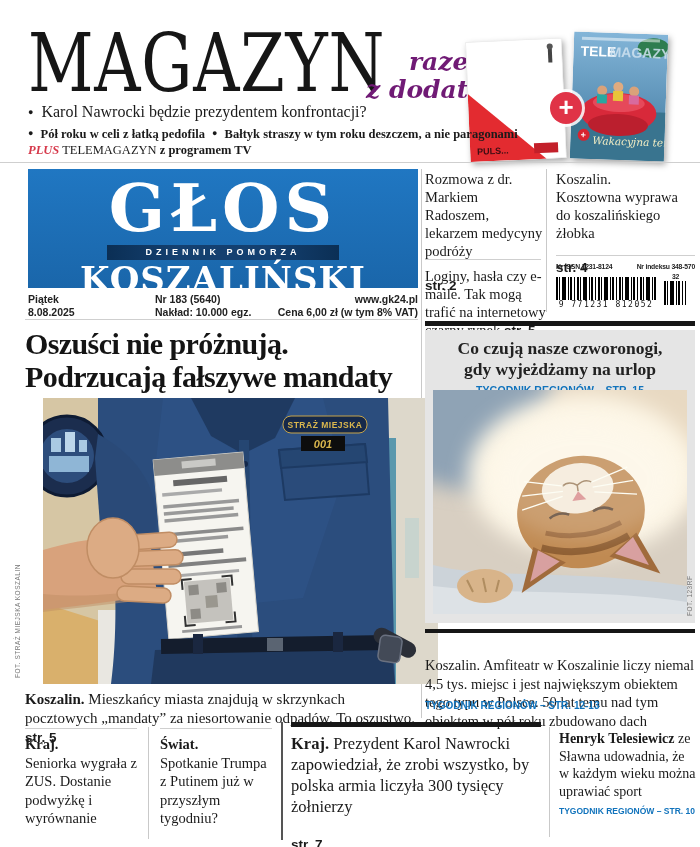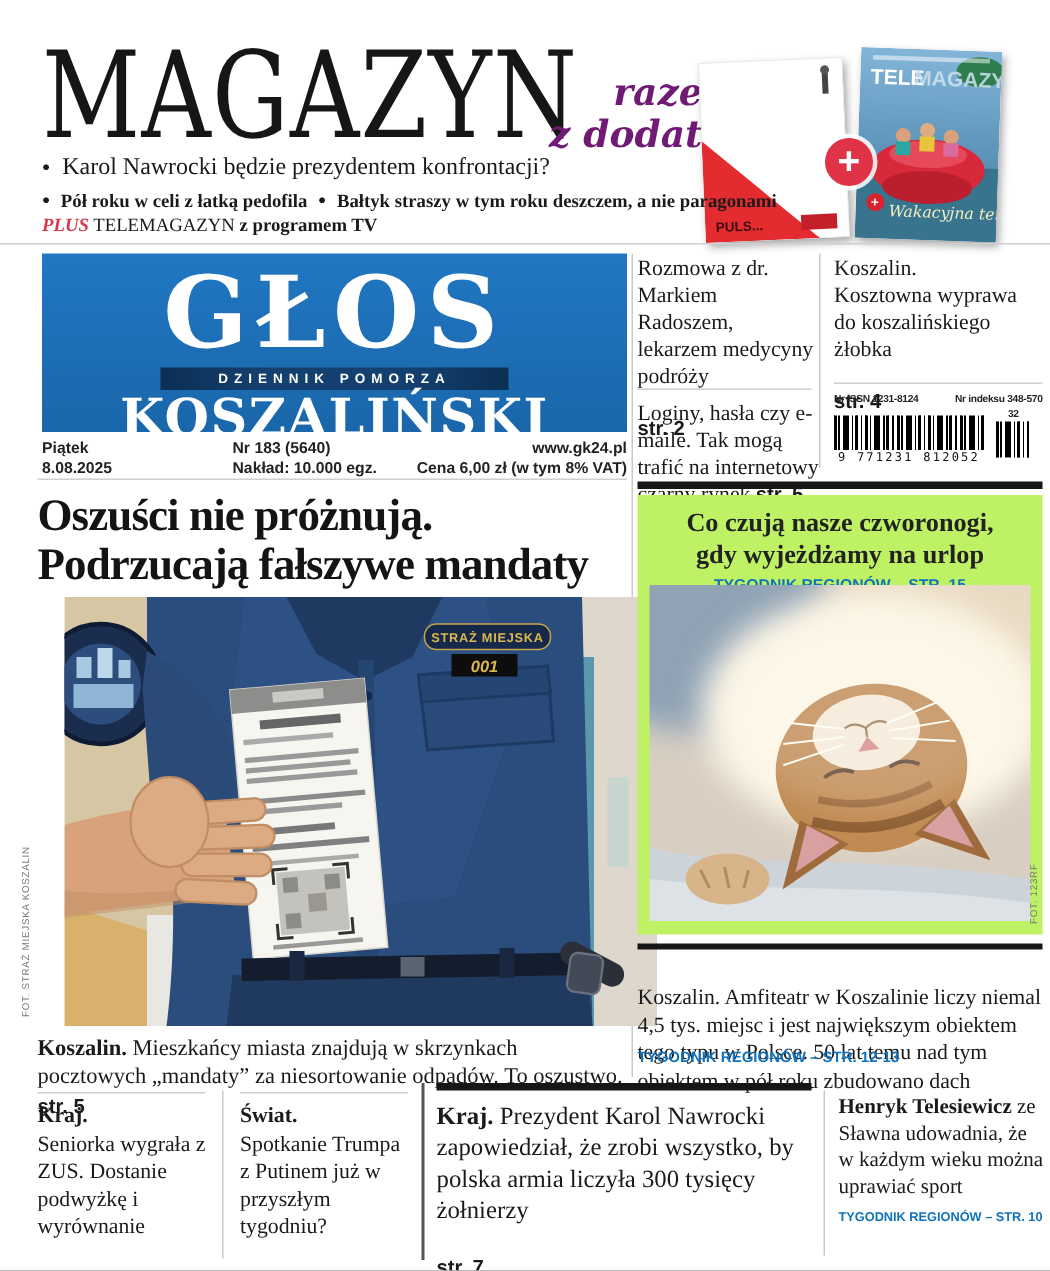--- a/index.html
+++ b/index.html
@@ -48,21 +48,21 @@
   .bar-digits{font-family:"DejaVu Sans Mono",monospace;font-size:8px;letter-spacing:1.5px;color:#111;background:#fff;}
   
   .headline{font-family:"Liberation Serif",serif;font-weight:700;font-size:30px;line-height:33px;
             letter-spacing:-.6px;color:#141414;white-space:nowrap;}
   .caption{font-size:15px;line-height:19px;}
   .caption .lead{font-weight:700;}
   .kicker{font-family:"Liberation Sans",sans-serif;font-weight:700;color:#1173bc;}
   .vcredit{position:absolute;font-family:"Liberation Sans",sans-serif;font-size:6.5px;color:#777;
            letter-spacing:.5px;transform:rotate(-90deg);transform-origin:left top;white-space:nowrap;}
   
-  .pets-box{position:absolute;left:425px;top:330px;width:270px;height:293px;background:#bef264;}
+  .pets-box{position:absolute;left:425px;top:330px;width:270px;height:293px;background:#e5e5e5;}
   .pets-head{font-family:"Liberation Serif",serif;font-weight:700;font-size:17.5px;line-height:21px;
              text-align:center;color:#222;padding-top:8px;}
   
   .bcol{position:absolute;font-size:14.5px;line-height:18.5px;}
   .bcol .lead{font-weight:700;display:block;}
   .bcol .lead.inline{display:inline;}
   .bcol3{font-size:16.5px;line-height:21px;}
   .vline{position:absolute;width:1px;background:#c9c9c9;}
 </style>
 </head>

